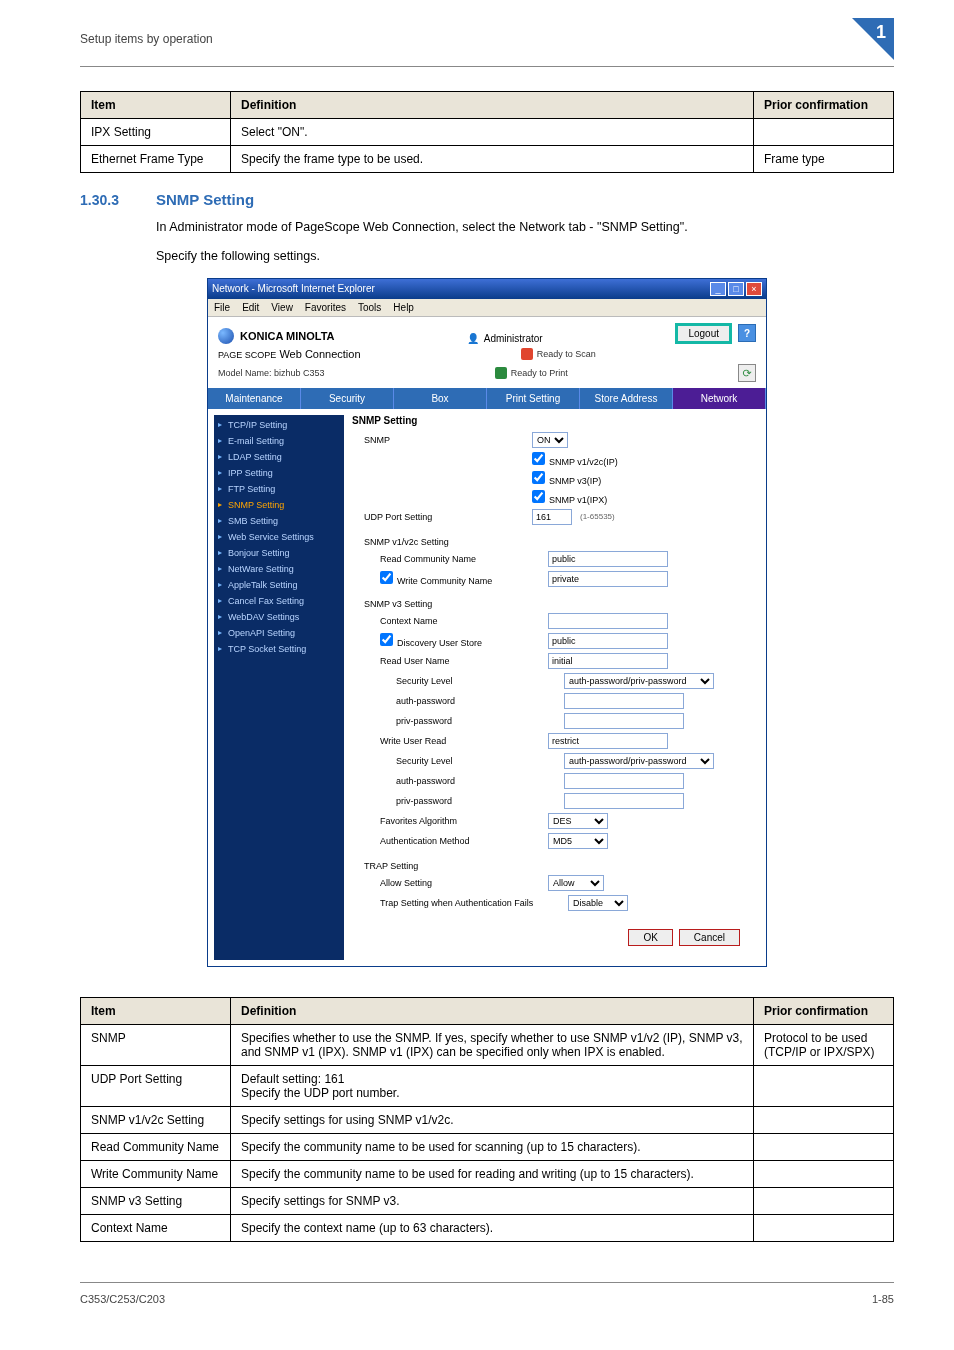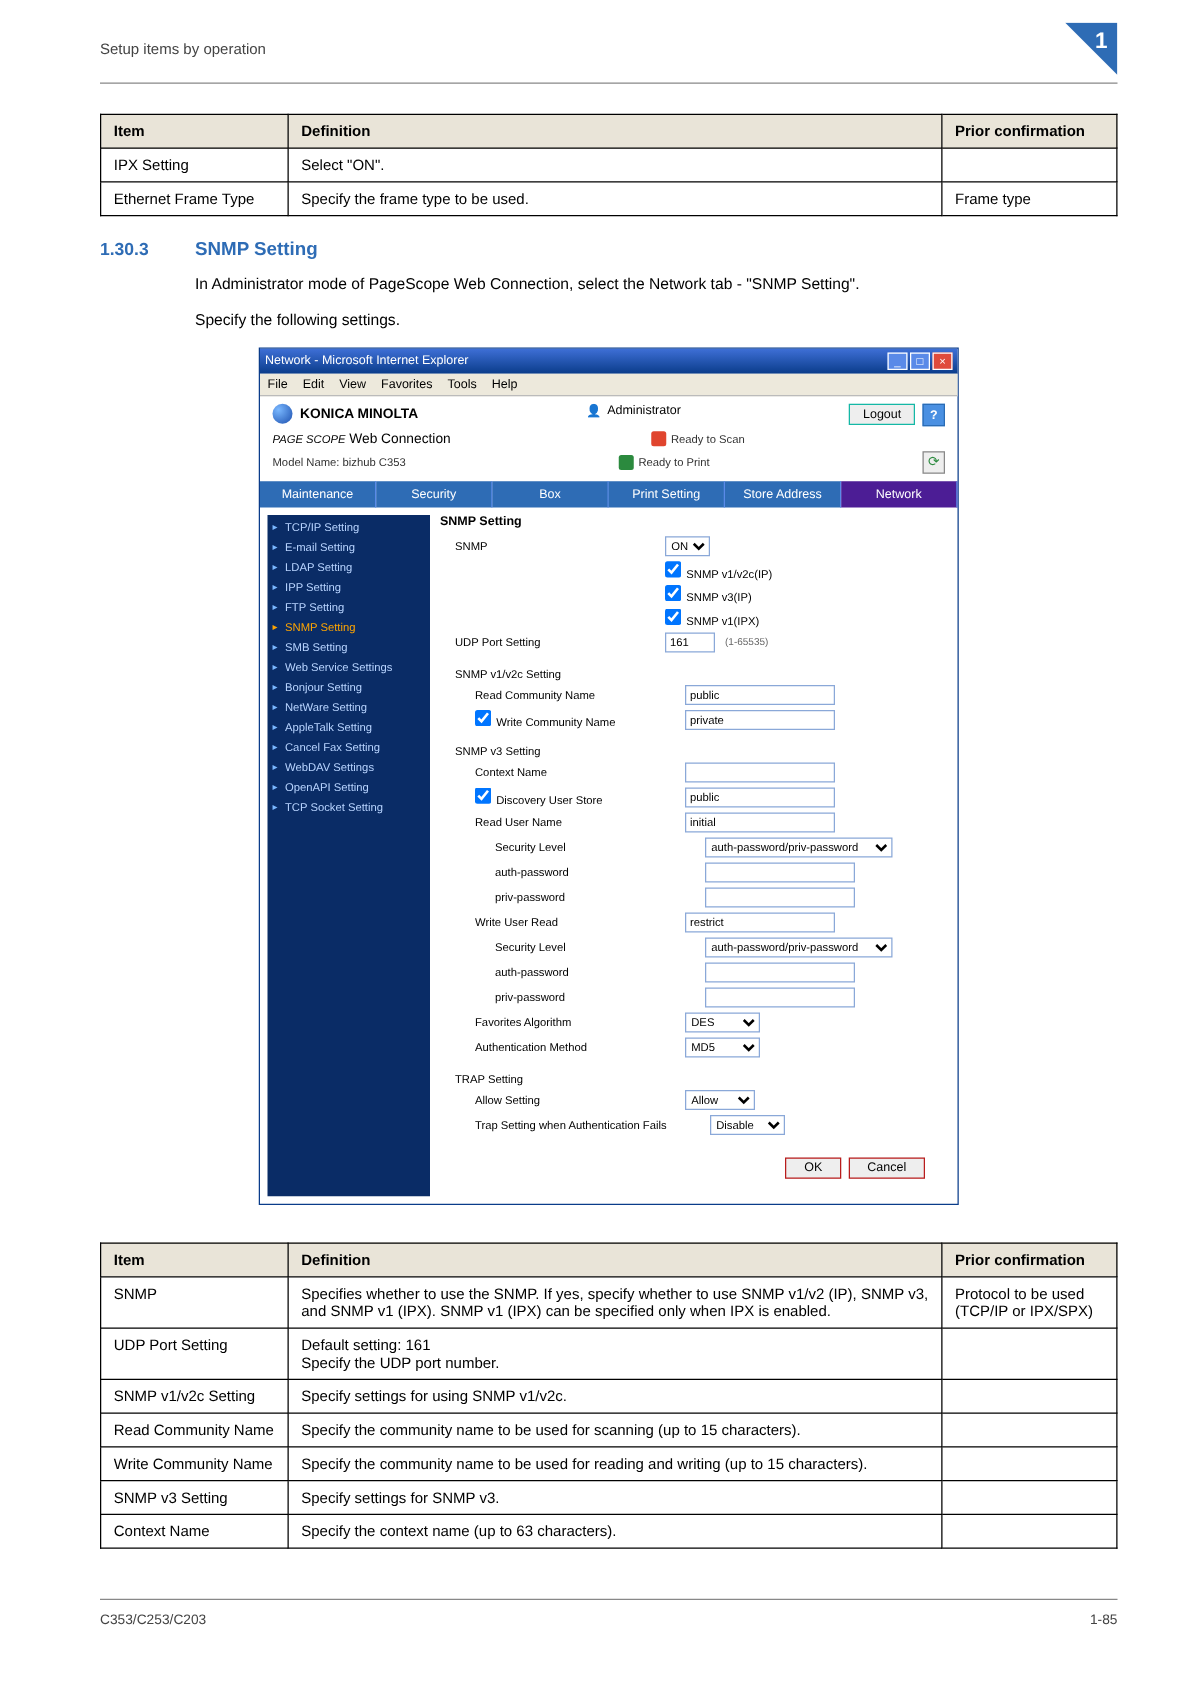--- a/index.html
+++ b/index.html
@@ -62,27 +62,27 @@
     color:#fff;
     display:flex; justify-content:space-between; align-items:center;
     padding:3px 4px;
     font-size:10px;
   }
   .winbtns { display:flex; gap:2px;}
   .winbtn { width:16px;height:14px;border:1px solid #fff;background:#5A8AE8;font-size:9px;line-height:12px;text-align:center;}
   .winbtn.close{ background:#E04B3C;}
   .shot-menubar { background:#EDE9DC; padding:3px 6px; font-size:10px; display:flex; gap:12px; border-bottom:1px solid #bbb;}
   .shot-header {
-    display:flex; justify-content:space-between; align-items:flex-start;
+    display:flex; justify-content:space-between; align-items:flex-end;
     padding: 6px 10px 4px 10px;
   }
   .km-logo { display:flex; align-items:center; gap:6px; font-size:11px; font-weight:bold;}
   .km-globe { width:16px;height:16px;border-radius:50%;background:radial-gradient(circle at 30% 30%,#7AB8FF,#1B4FAE);}
   .logout-area{display:flex;gap:6px;align-items:center;}
-  .logout-btn{border:1px solid #14b8a6;background:#eee;padding:2px 10px;font-size:10px;}
+  .logout-btn{border:3px solid #14b8a6;background:#eee;padding:2px 10px;font-size:10px;}
   .help-btn{width:18px;height:18px;background:#4A90E2;color:#fff;text-align:center;line-height:18px;border:1px solid #2A6CB5;font-weight:bold;}
   .shot-sub { padding:0 10px 6px 10px; font-size:10px;}
   .shot-sub .row{display:flex;justify-content:space-between;align-items:center;}
   .pswc { font-size:11px;}
   .ready { display:flex;align-items:center;gap:4px;font-size:9px;color:#333;}
   .ready .ico{width:12px;height:12px;border-radius:2px;}
   .ready .scan{background:#E0452E;}
   .ready .print{background:#2B8A3E;}
   .reload{width:18px;height:18px;border:1px solid #888;background:#eee;text-align:center;line-height:16px;font-size:11px;color:#2B8A3E;}
   .model{font-size:9px;color:#333;}
@@ -105,21 +105,21 @@
   .form-row.lv3{padding-left:44px;}
   .form-label { width:160px; font-size:9px;}
   .sel { border:1px solid #8AA8D8; background:#fff; font-size:9px; height:16px;}
   .txt { border:1px solid #8AA8D8; background:#fff; font-size:9px; height:16px; width:120px; padding:0 3px;}
   .txt.sm{width:40px;}
   .cb { margin-right:4px;}
   .hint{color:#666;font-size:8px;}
   .btn-row{display:flex;gap:6px;justify-content:flex-end;padding:16px 20px 14px 0;}
   .form-btn{border:1px solid #b91c1c;background:#eee;padding:2px 14px;font-size:10px;}
   .footer { display:flex; justify-content:space-between; border-top:1px solid #888; padding-top:10px; margin-top:40px; font-size:11px; color:#444;}
-  .small-text{font-size:9px;font-style:italic;}
+  .small-text{font-size:9px;}
   .mb4{margin-bottom:4px;}
   .mb8{margin-bottom:8px;}
 </style>
 </head>
 <body>
 
 <div class="top-header">
   <span>Setup items by operation</span>
   <div class="corner">
       <span>1</span>

